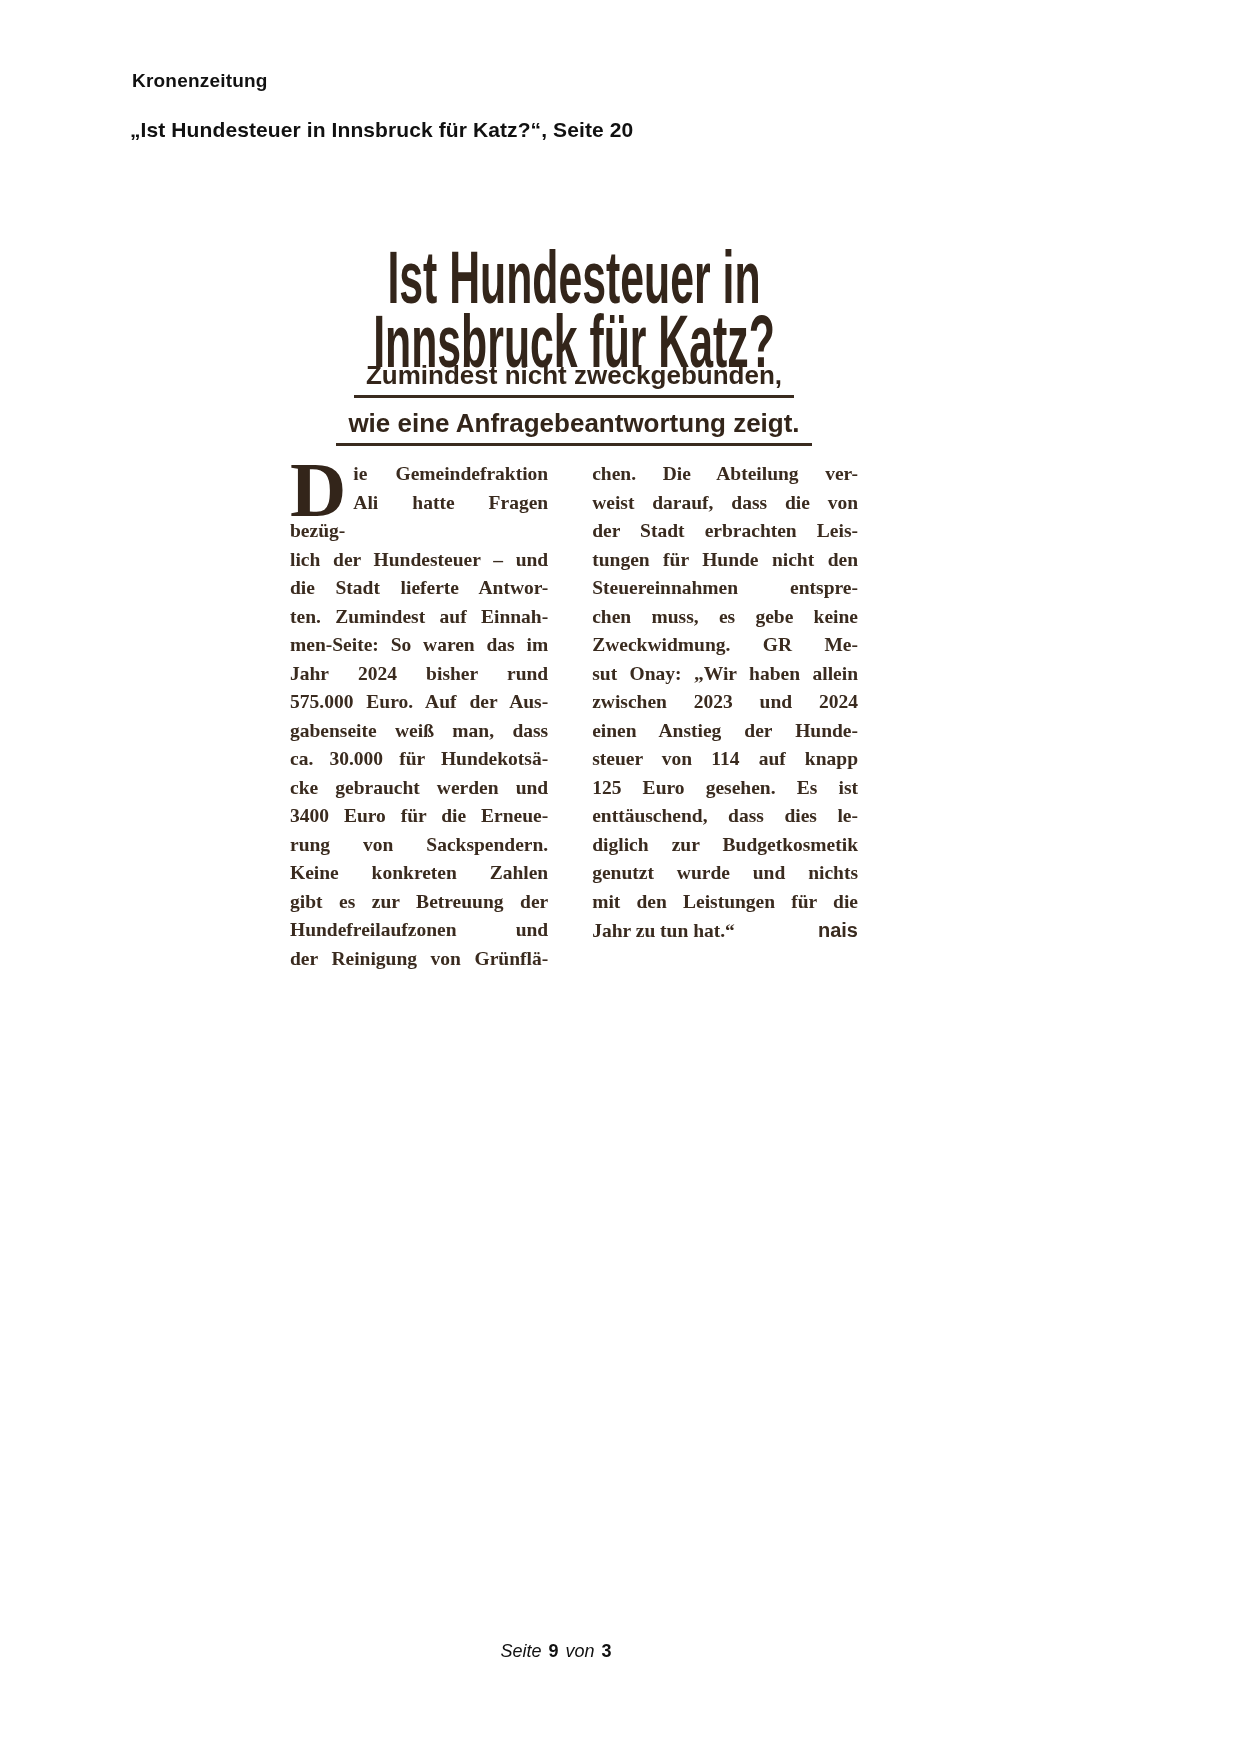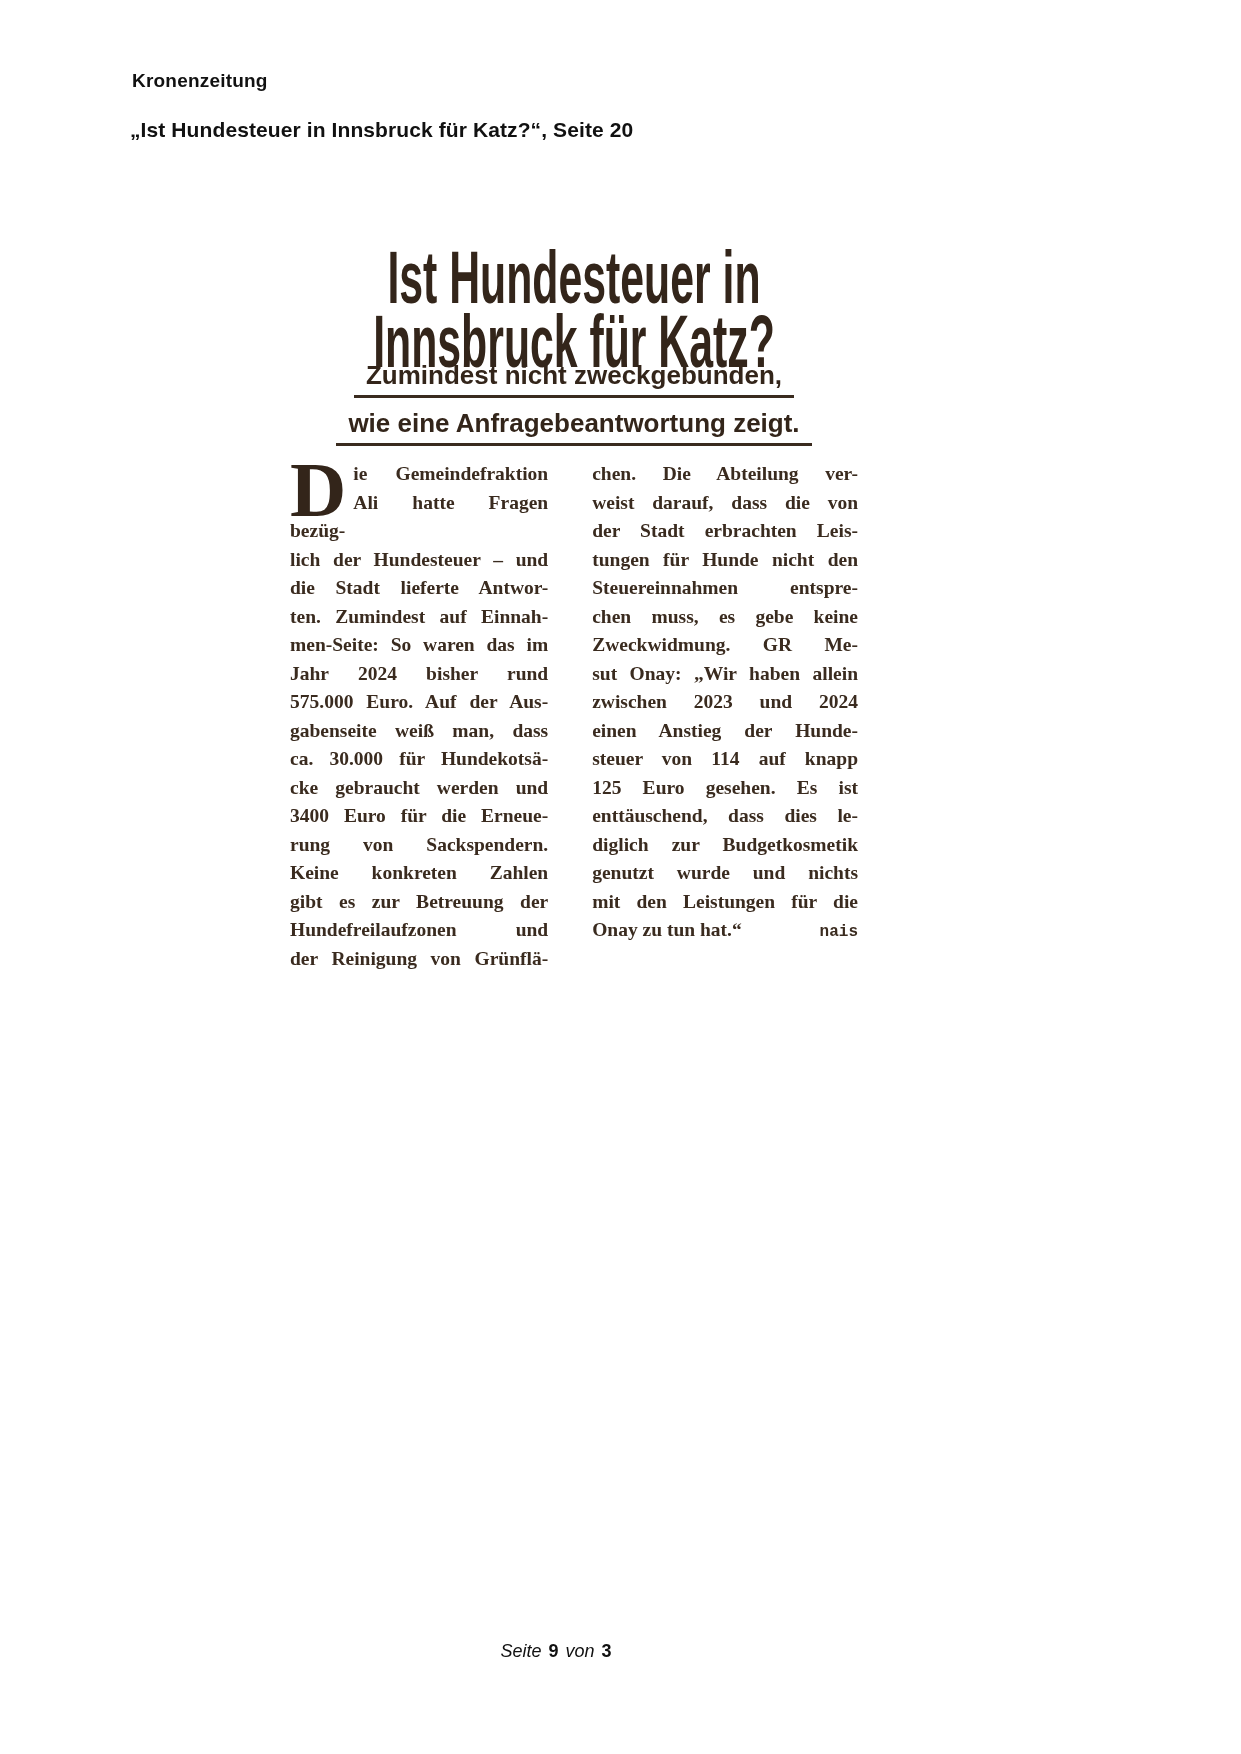--- a/index.html
+++ b/index.html
@@ -61,22 +61,22 @@
     font-family:"Liberation Serif",serif;font-weight:700;
     font-size:78px;line-height:55px;height:55px;
     margin:2px 7px 0 0;
     color:var(--headline-ink);
   }
   .tl-last{
     display:flex;justify-content:space-between;align-items:baseline;
     line-height:28.5px;
   }
   .byline{
-    font-family:Liberation Mono, monospace;
-    font-weight:bold;font-size:16px;color:var(--ink);
+    font-family:Liberation Sans, sans-serif;
+    font-weight:bold;font-size:20px;color:var(--ink);
   }
   .doc-footer{
     position:absolute;top:1641px;left:0;width:1110px;
     text-align:center;font-size:18px;
   }
   .doc-footer b{font-weight:bold;}
   .doc-footer span{padding:0 2px;font-style:italic;}
 </style>
 </head>
 <body>
@@ -98,21 +98,21 @@
     </div>
 
   <div class="columns">
     <div class="col col-left">
       <span class="drop-cap">D</span>
       <span><div class="tl">ie Gemeindefraktion</div><div class="tl">Ali hatte Fragen bezüg-</div><div class="tl">lich der Hundesteuer – und</div><div class="tl">die Stadt lieferte Antwor-</div><div class="tl">ten. Zumindest auf Einnah-</div><div class="tl">men-Seite: So waren das im</div><div class="tl">Jahr 2024 bisher rund</div><div class="tl">575.000 Euro. Auf der Aus-</div><div class="tl">gabenseite weiß man, dass</div><div class="tl">ca. 30.000 für Hundekotsä-</div><div class="tl">cke gebraucht werden und</div><div class="tl">3400 Euro für die Erneue-</div><div class="tl">rung von Sackspendern.</div><div class="tl">Keine konkreten Zahlen</div><div class="tl">gibt es zur Betreuung der</div><div class="tl">Hundefreilaufzonen und</div><div class="tl">der Reinigung von Grünflä-</div></span>
     </div>
     <div class="col col-right">
       <span><div class="tl">chen. Die Abteilung ver-</div><div class="tl">weist darauf, dass die von</div><div class="tl">der Stadt erbrachten Leis-</div><div class="tl">tungen für Hunde nicht den</div><div class="tl">Steuereinnahmen entspre-</div><div class="tl">chen muss, es gebe keine</div><div class="tl">Zweckwidmung. GR Me-</div><div class="tl">sut Onay: „Wir haben allein</div><div class="tl">zwischen 2023 und 2024</div><div class="tl">einen Anstieg der Hunde-</div><div class="tl">steuer von 114 auf knapp</div><div class="tl">125 Euro gesehen. Es ist</div><div class="tl">enttäuschend, dass dies le-</div><div class="tl">diglich zur Budgetkosmetik</div><div class="tl">genutzt wurde und nichts</div><div class="tl">mit den Leistungen für die</div></span>
       <div class="tl-last">
-        <span>Onay zu tun hat.“</span>
+        <span>Jahr zu tun hat.“</span>
         <span class="byline">nais</span>
       </div>
     </div>
   </div>
 
 </div>
 
 <div class="doc-footer">
   <span>Seite</span>
   <b>9</b>

